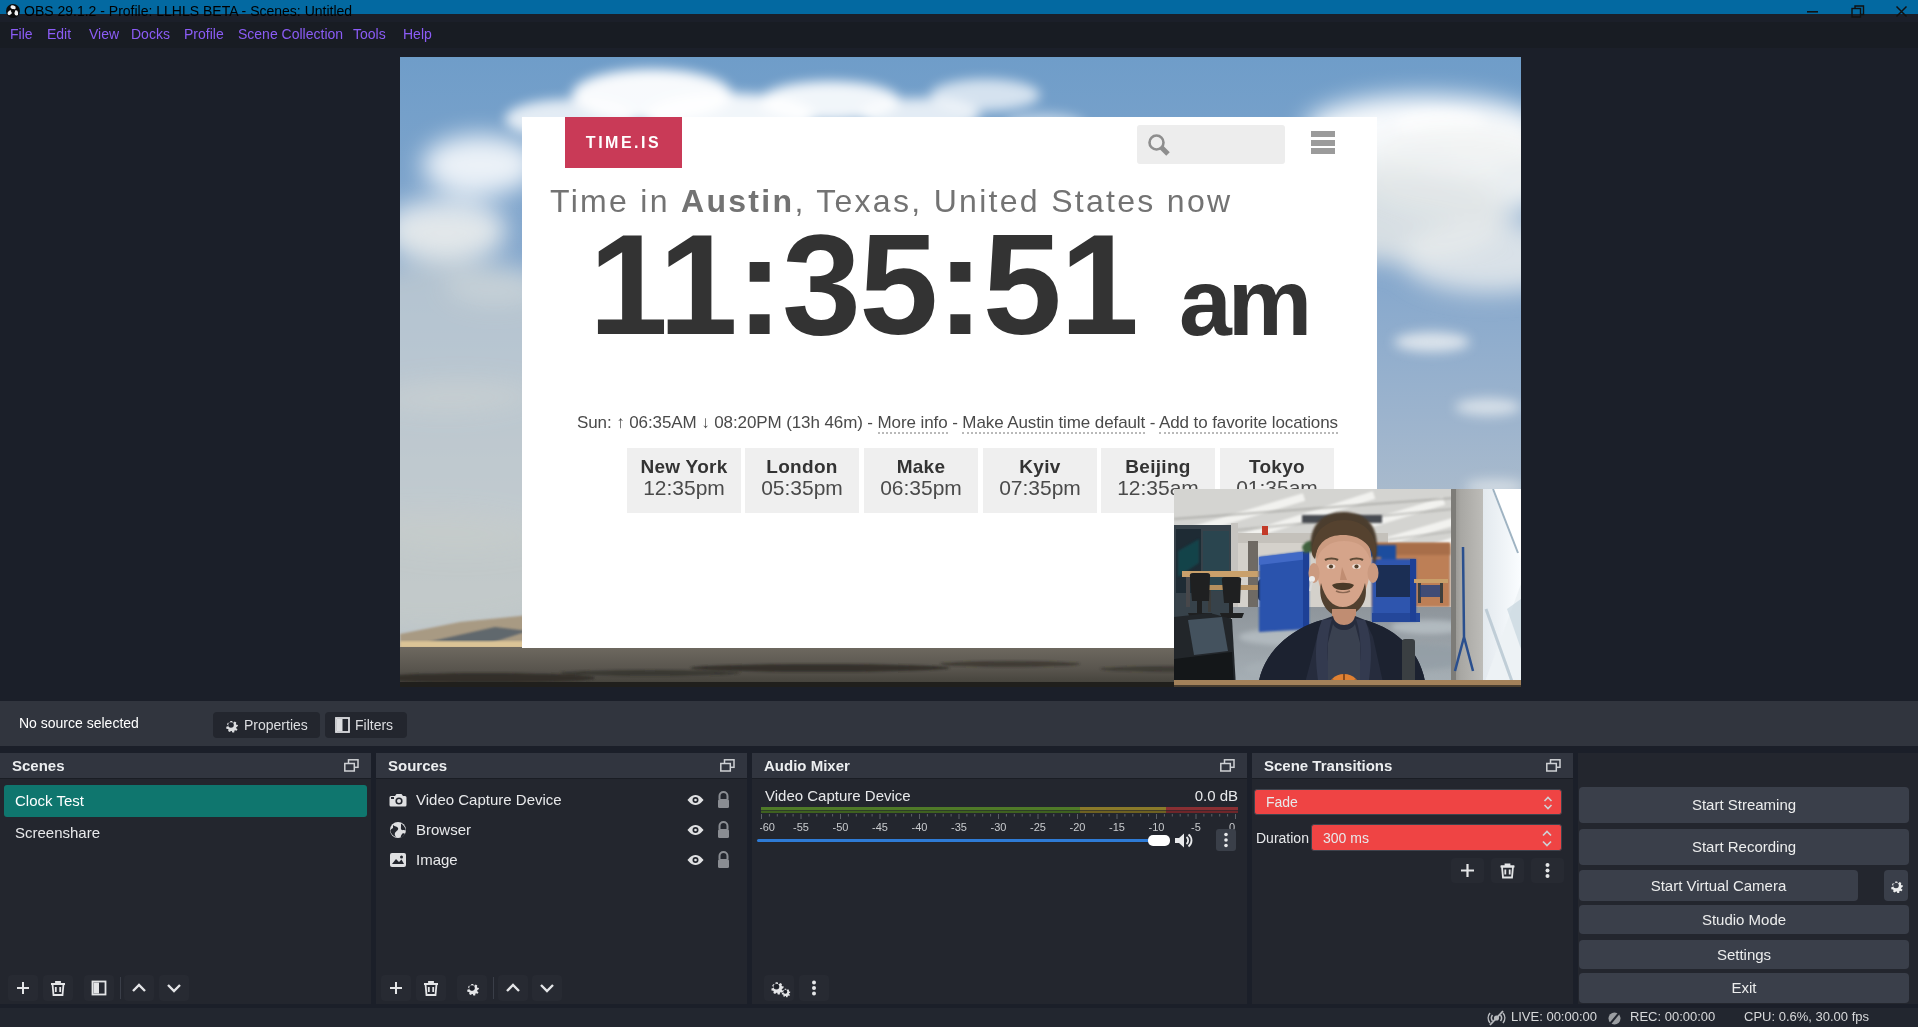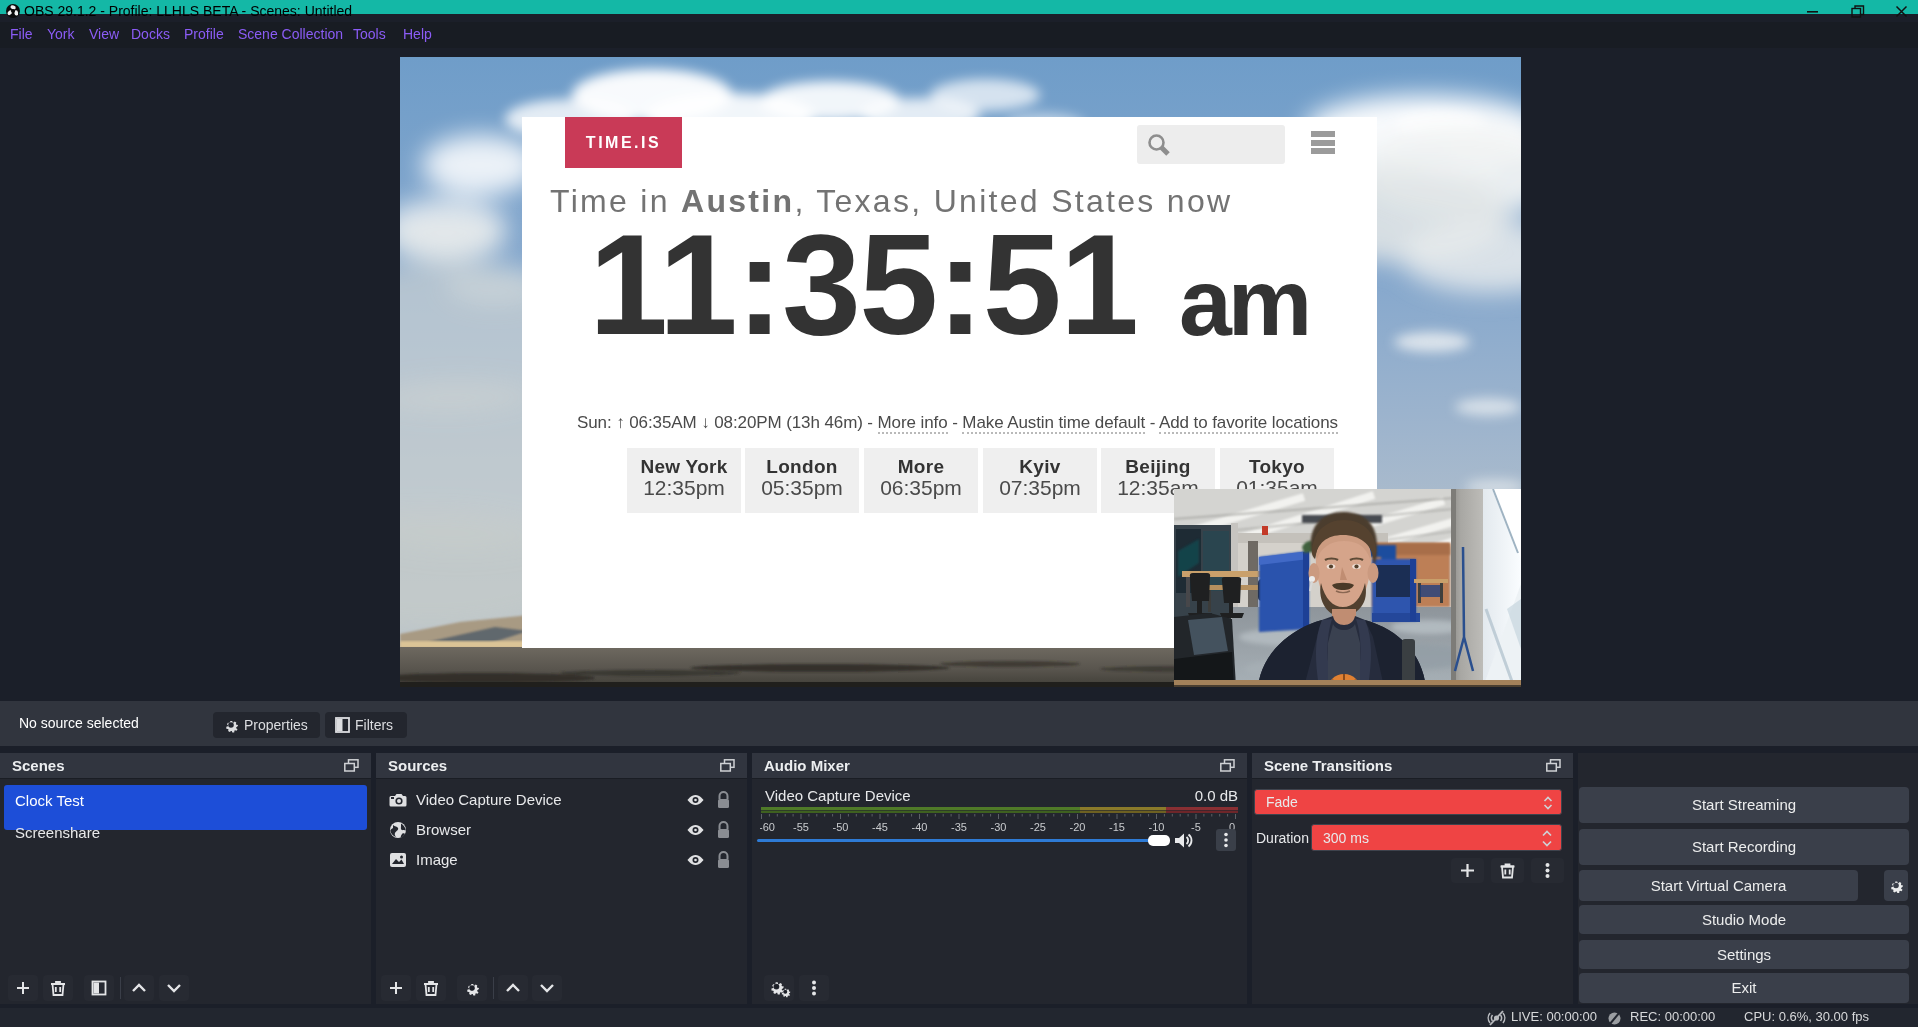--- a/index.html
+++ b/index.html
@@ -1,19 +1,19 @@
 <!DOCTYPE html>
 <html><head>
 <meta charset="utf-8">
 <style>
 * { margin:0; padding:0; box-sizing:border-box; }
 html,body { width:1918px; height:1027px; overflow:hidden; background:#1b1f29; font-family:"Liberation Sans", sans-serif; }
 .abs { position:absolute; }
 
-#titlebar { position:absolute; left:0; top:0; width:1918px; height:14px; background:#14b8a6; color:#000; }
+#titlebar { position:absolute; left:0; top:0; width:1918px; height:14px; background:#0369a1; color:#000; }
 #titlebar .ttext { position:absolute; left:24px; top:3px; font-size:14px; color:#000; }
 
 #menubar { position:absolute; left:0; top:22px; width:1918px; height:26px; background:#181c23; color:#8b5cf6; font-size:14px; }
 #menubar span { position:absolute; top:4px; }
 
 #preview { position:absolute; left:400px; top:57px; width:1121px; height:630px; overflow:hidden; background:#9db6cf; }
 #timecard { position:absolute; left:122px; top:60px; width:855px; height:531px; background:#fff; }
 #logo { position:absolute; left:43px; top:0px; width:117px; height:51px; background:#c93a57; color:#fff; font-weight:bold; font-size:16px; letter-spacing:2.5px; text-align:center; line-height:51px; }
 #searchbox { position:absolute; left:615px; top:8px; width:148px; height:39px; background:#ededed; border-radius:3px; }
 #hamb div { position:absolute; left:0; width:24px; height:6px; background:#9b9b9b; }
@@ -30,21 +30,21 @@
 #srctoolbar { position:absolute; left:0; top:701px; width:1918px; height:45px; background:#31353e; }
 #srctoolbar .nss { position:absolute; left:19px; top:14px; font-size:14px; color:#fff; }
 .tbtn { position:absolute; top:11px; height:26px; background:#23262e; border-radius:4px; color:#dcdde0; font-size:14px; line-height:26px; }
 
 .dock { position:absolute; top:753px; height:251px; background:#23262e; }
 .dhead { position:absolute; left:0; top:0; right:0; height:26px; background:#31353f; border-bottom:1px solid #1a1d24; }
 .dhead .dtitle { position:absolute; left:12px; top:4px; font-size:15px; font-weight:bold; color:#eceef0; }
 .popout { position:absolute; right:12px; top:6px; width:15px; height:13px; }
 .dockbtn { position:absolute; width:30px; height:26px; background:#272a32; border-radius:4px; }
 .vsep { position:absolute; width:1px; height:22px; background:#3a3e48; }
-#scenerow1 { position:absolute; left:4px; top:32px; width:363px; height:45px; background:#1d4ed8; border-radius:3px; color:#fff; font-size:15px; line-height:32px; padding-left:11px; }
+#scenerow1 { position:absolute; left:4px; top:32px; width:363px; height:32px; background:#0f766e; border-radius:3px; color:#fff; font-size:15px; line-height:32px; padding-left:11px; }
 #scenerow2 { position:absolute; left:4px; top:64px; width:363px; height:32px; color:#e8e9eb; font-size:15px; line-height:32px; padding-left:11px; }
 .srcrow { position:absolute; left:0; width:100%; height:30px; color:#e8e9eb; font-size:15px; line-height:30px; }
 .srcrow .sicon { position:absolute; left:13px; top:6px; width:18px; height:18px; }
 .srcrow .stext { position:absolute; left:40px; }
 .srcrow .eye { position:absolute; left:310px; top:6px; width:19px; height:18px; }
 .srcrow .lock { position:absolute; left:341px; top:5px; width:13px; height:19px; }
 
 #mixname { position:absolute; left:13px; top:34px; font-size:15px; color:#e8e9eb; }
 #mixdb { position:absolute; right:9px; top:34px; font-size:15px; color:#e8e9eb; }
 
@@ -74,21 +74,21 @@
   <svg class="abs" style="right:53px;top:0" width="14" height="22">
       <rect x="1" y="8.5" width="8.5" height="8.5" fill="none" stroke="#111" stroke-width="1.4"></rect>
       <path d="M4 8.5 v-2.5 h8.5 v8.5 h-2.5" fill="none" stroke="#111" stroke-width="1.4"></path>
     </svg>
   <svg class="abs" style="right:9px;top:0" width="14" height="22">
       <path d="M1.5 6.5 L11.5 16.5 M11.5 6.5 L1.5 16.5" stroke="#111" stroke-width="1.5"></path>
     </svg>
 </div>
 <div id="menubar">
   <span style="left:10px">File</span>
-  <span style="left:47px">York</span>
+  <span style="left:47px">Edit</span>
   <span style="left:89px">View</span>
   <span style="left:131px">Docks</span>
   <span style="left:184px">Profile</span>
   <span style="left:238px">Scene Collection</span>
   <span style="left:353px">Tools</span>
   <span style="left:403px">Help</span>
 </div>
 
 <div id="preview">
   <svg id="skybg" class="abs" style="left:0;top:0" width="1121" height="630" viewBox="0 0 1121 630">
@@ -192,21 +192,21 @@
     <div id="sunline">Sun: ↑ 06:35AM ↓ 08:20PM (13h 46m) - <span class="dotted">More info</span> - <span class="dotted">Make Austin time default</span> - <span class="dotted">Add to favorite locations</span></div>
     <div class="citybox" style="left:105px">
         <div class="cn">New York</div>
         <div class="ct">12:35pm</div>
       </div>
     <div class="citybox" style="left:223px">
         <div class="cn">London</div>
         <div class="ct">05:35pm</div>
       </div>
     <div class="citybox" style="left:342px">
-        <div class="cn">More</div>
+        <div class="cn">Make</div>
         <div class="ct">06:35pm</div>
       </div>
     <div class="citybox" style="left:461px">
         <div class="cn">Kyiv</div>
         <div class="ct">07:35pm</div>
       </div>
     <div class="citybox" style="left:579px">
         <div class="cn">Beijing</div>
         <div class="ct">12:35am</div>
       </div>

